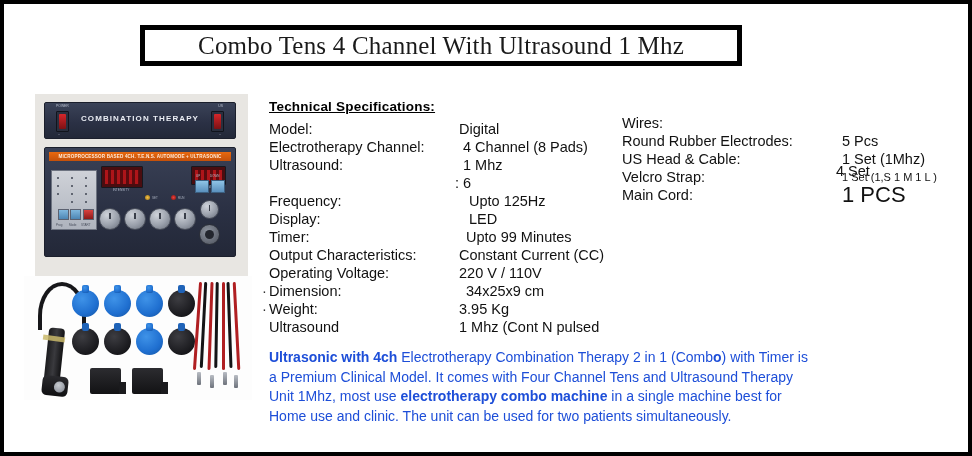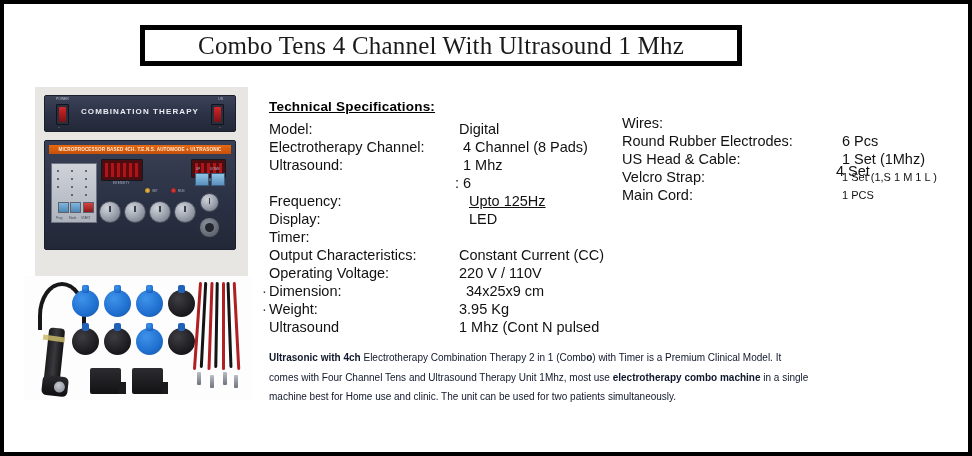--- a/index.html
+++ b/index.html
@@ -37,21 +37,21 @@
     font-size: 25px;
     color: #1a1a1a;
     letter-spacing: 0.2px;
     white-space: nowrap;
   }
 
   
   #device-photo {
     position: absolute;
     left: 31px;
-    top: 83px;
+    top: 90px;
     width: 213px;
     height: 224px;
     background: #e8e6e2;
     overflow: hidden;
   }
   .dev-topbar {
     position: absolute;
     left: 9px;
     top: 8px;
     width: 190px;
@@ -399,31 +399,31 @@
     content: "·";
     position: absolute;
     left: -7px;
     color: #333;
   }
   .val {
     position: absolute;
     top: 0;
   }
   .val.small { font-size: 11px; }
-  .val.large { font-size: 11px; }
+  .val.large { font-size: 22px; }
 
   
   #description {
     position: absolute;
     left: 265px;
     top: 344px;
     width: 540px;
-    font-size: 10px;
+    font-size: 14px;
     line-height: 19.5px;
-    color: #0f172a;
+    color: #1d4ed8;
   }
   #description b { font-weight: bold; }
 </style>
 </head>
 <body>
 
 <div id="page">
 
   <div id="title-box">
     <div id="title-text">Combo Tens 4 Channel With Ultrasound 1 Mhz</div>
@@ -534,28 +534,29 @@
       </div>
       <div class="spec-row" style="top: 36px;">
         <span class="lbl">Ultrasound:</span>
         <span class="val" style="left: 194px;">1 Mhz</span>
       </div>
       <div class="spec-row" style="top: 54px;">
         <span class="val" style="left: 186px;">:  6</span>
       </div>
       <div class="spec-row" style="top: 72px;">
         <span class="lbl">Frequency:</span>
-        <span class="val" style="left: 200px; text-decoration: underline;">Upto 125Hz</span>
+        <span class="val" style="left: 200px;">Upto 125Hz</span>
       </div>
       <div class="spec-row" style="top: 90px; text-align: right;">
         <span class="lbl">Display:</span>
         <span class="val" style="left: 200px;">LED</span>
       </div>
       <div class="spec-row" style="top: 108px;">
         <span class="lbl">Timer:</span>
+        <span class="val" style="left: 197px;">Upto 99 Minutes</span>
       </div>
       <div class="spec-row" style="top: 126px;">
         <span class="lbl">Output Characteristics:</span>
         <span class="val" style="left: 190px;">Constant Current (CC)</span>
       </div>
       <div class="spec-row" style="top: 144px;">
         <span class="lbl">Operating Voltage:</span>
         <span class="val" style="left: 190px;">220 V / 110V</span>
       </div>
       <div class="spec-row" style="top: 162px;">
@@ -572,21 +573,21 @@
       </div>
     </div>
 
   <div id="acc-list">
       <div class="acc-row" style="top: 0px;">
         <span class="lbl">Wires:</span>
         <span class="val" style="left: 214px; margin-top: 48px;">4 Set</span>
       </div>
       <div class="acc-row" style="top: 18px;">
         <span class="lbl">Round Rubber Electrodes:</span>
-        <span class="val" style="left: 220px;">6 Pcs</span>
+        <span class="val" style="left: 220px;">5 Pcs</span>
       </div>
       <div class="acc-row" style="top: 36px;">
         <span class="lbl">US Head &amp; Cable:</span>
         <span class="val" style="left: 220px;">1 Set (1Mhz)</span>
       </div>
       <div class="acc-row" style="top: 54px;">
         <span class="lbl">Velcro Strap:</span>
         <span class="val small" style="left: 220px;">1 Set (1,S 1 M  1 L )</span>
       </div>
       <div class="acc-row" style="top: 72px;">

